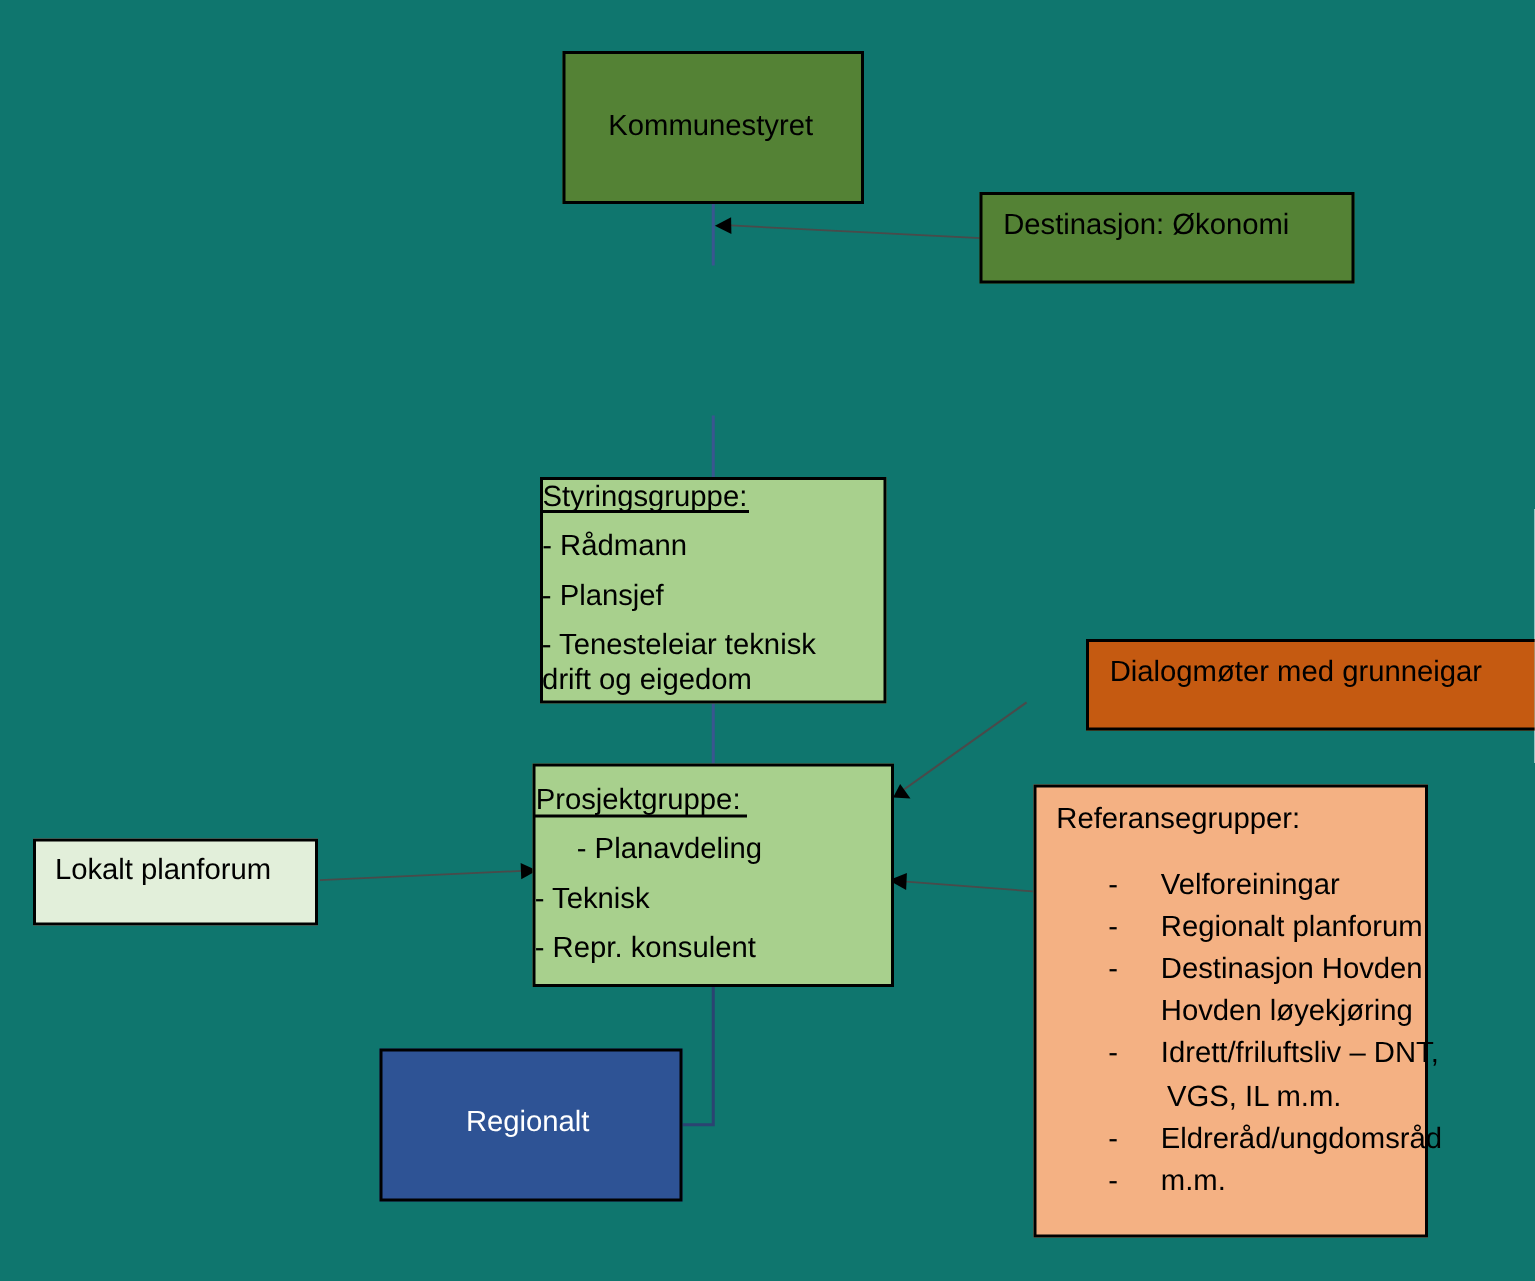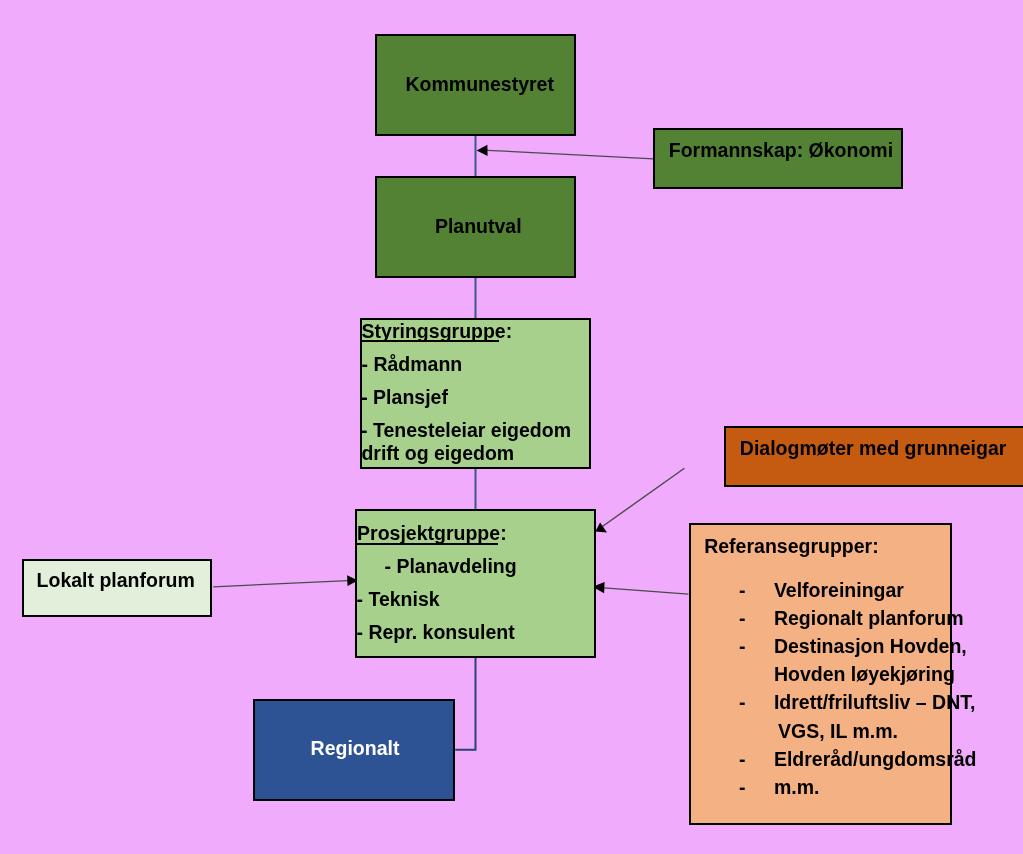--- a/index.html
+++ b/index.html
@@ -1,20 +1,20 @@
 <!DOCTYPE html>
 <html><head>
 <meta charset="utf-8">
 <title>Organisasjonskart</title>
 <style>
   html,body{margin:0;padding:0;background:#ffffff;}
   body{width:1023px;height:854px;overflow:hidden;
        font-family:"Liberation Sans",sans-serif;
        -webkit-font-smoothing:antialiased;}
-  #canvas{position:relative;width:1023px;height:854px;background:#f0abfc;font-weight:bold;}
+  #canvas{position:relative;width:1023px;height:854px;background:#0f766e;}
   .box{position:absolute;box-sizing:border-box;border:2px solid #000;}
   .tline{position:absolute;transform:translateZ(0);font-size:19.5px;color:#000;line-height:1;white-space:pre;}
   .urule{position:absolute;background:#000;height:2px;}
   svg.edges{position:absolute;left:0;top:0;width:1023px;height:854px;pointer-events:none;}
 </style>
 </head>
 <body>
 
 <div id="canvas">
 
@@ -34,34 +34,31 @@
     <polygon points="592.5,586.8 604.6,582.0 604.1,593.3" fill="#000000"></polygon>
 
     <line x1="213.3" y1="586.8" x2="348" y2="580.6" stroke-width="1.2" stroke="#4A4A4A"></line>
     <polygon points="358.0,580.4 347.1,575.3 347.5,586.1" fill="#000000"></polygon>
   </svg>
 
   <div class="box" style="left: 375px; top: 34px; width: 201px; height: 102px; background: rgb(84, 130, 53);">
     <span class="tline" style="left:28.5px;top:38.8px;">Kommunestyret</span>
   </div>
 
-  <div class="box" style="left: 375px; top: 176px; width: 201px; height: 102px; background: rgb(84, 130, 53);">
-    <span class="tline" style="left:57.9px;top:39px;">Planutval</span>
-  </div>
 
   <div class="box" style="left: 653px; top: 128px; width: 250px; height: 61px; background: rgb(84, 130, 53);">
-    <span class="tline" style="left:13.8px;top:11.3px;">Formannskap: Økonomi</span>
+    <span class="tline" style="left:13.8px;top:11.3px;">Destinasjon: Økonomi</span>
   </div>
 
   <div class="box" style="left: 360px; top: 318px; width: 231px; height: 151px; background: rgb(168, 208, 141);">
     <span class="tline" style="left:-0.4px;top:1.7px;">Styringsgruppe:</span>
     <span class="urule" style="left:-0.5px;top:20.3px;width:137px;"></span>
     <span class="tline" style="left:-0.5px;top:34.6px;">- Rådmann</span>
     <span class="tline" style="left:-0.8px;top:68px;">- Plansjef</span>
-    <span class="tline" style="left:-0.9px;top:100.9px;">- Tenesteleiar eigedom</span>
+    <span class="tline" style="left:-0.9px;top:100.9px;">- Tenesteleiar teknisk</span>
     <span class="tline" style="left:-0.6px;top:124px;">drift og eigedom</span>
   </div>
 
   <div class="box" style="left: 355px; top: 509px; width: 241px; height: 149px; background: rgb(168, 208, 141);">
     <span class="tline" style="left:0.1px;top:13.2px;">Prosjektgruppe:</span>
     <span class="urule" style="left:-0.7px;top:32px;width:142px;"></span>
     <span class="tline" style="left:-0.5px;top:46.1px;padding-left:28px;">- Planavdeling</span>
     <span class="tline" style="left:-0.5px;top:79.2px;">- Teknisk</span>
     <span class="tline" style="left:-0.5px;top:112.1px;">- Repr. konsulent</span>
   </div>

